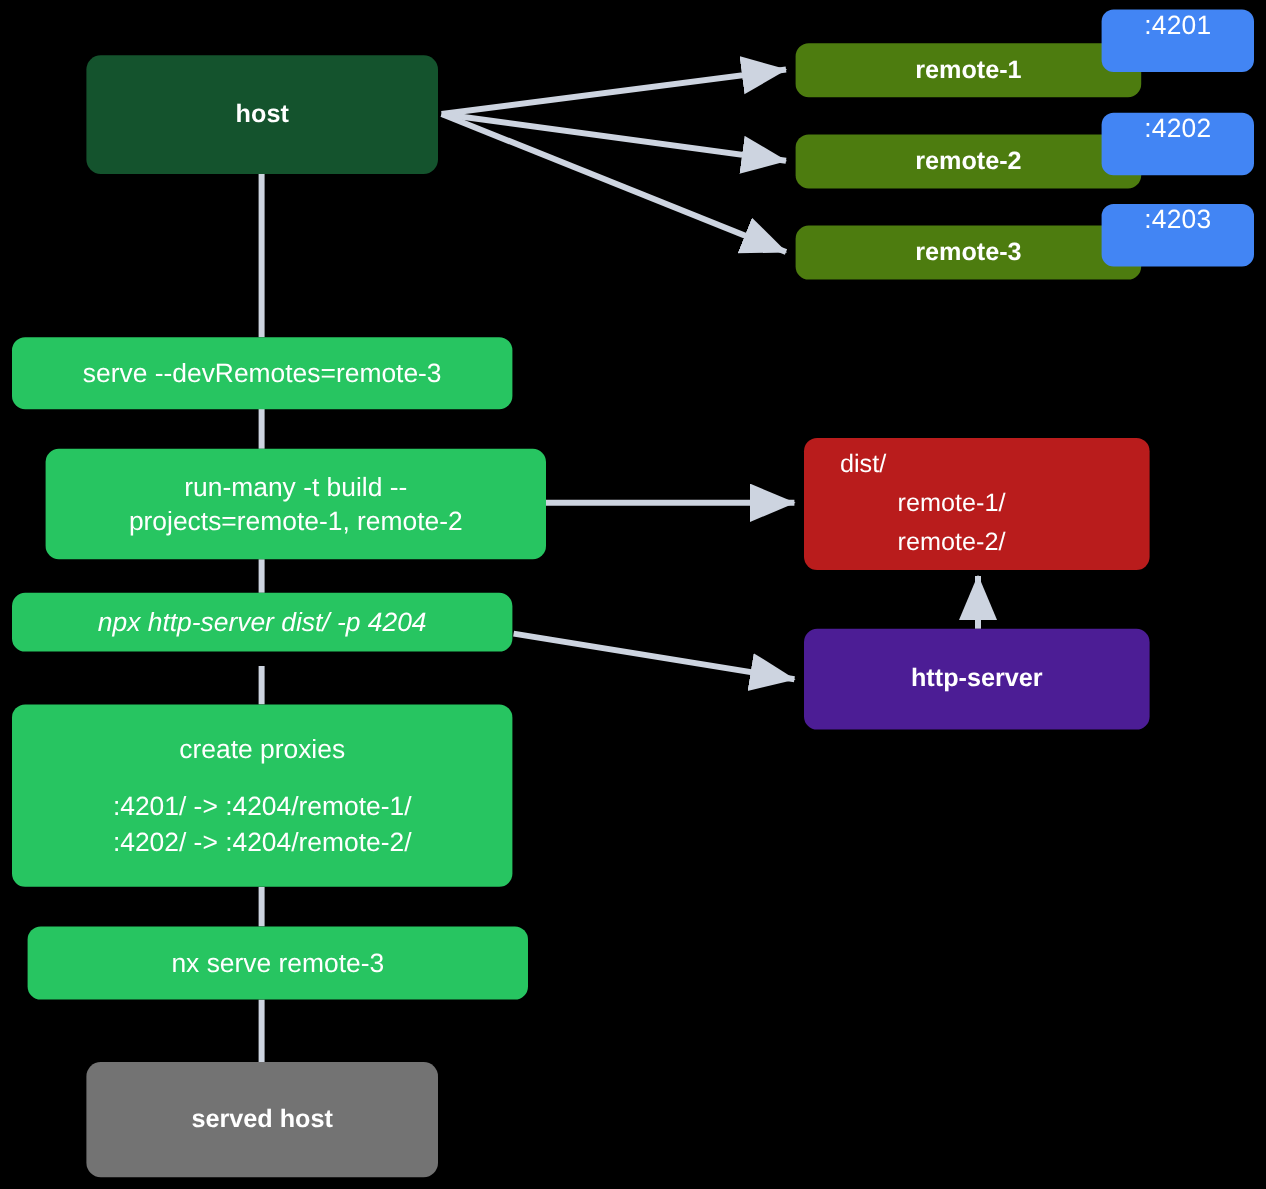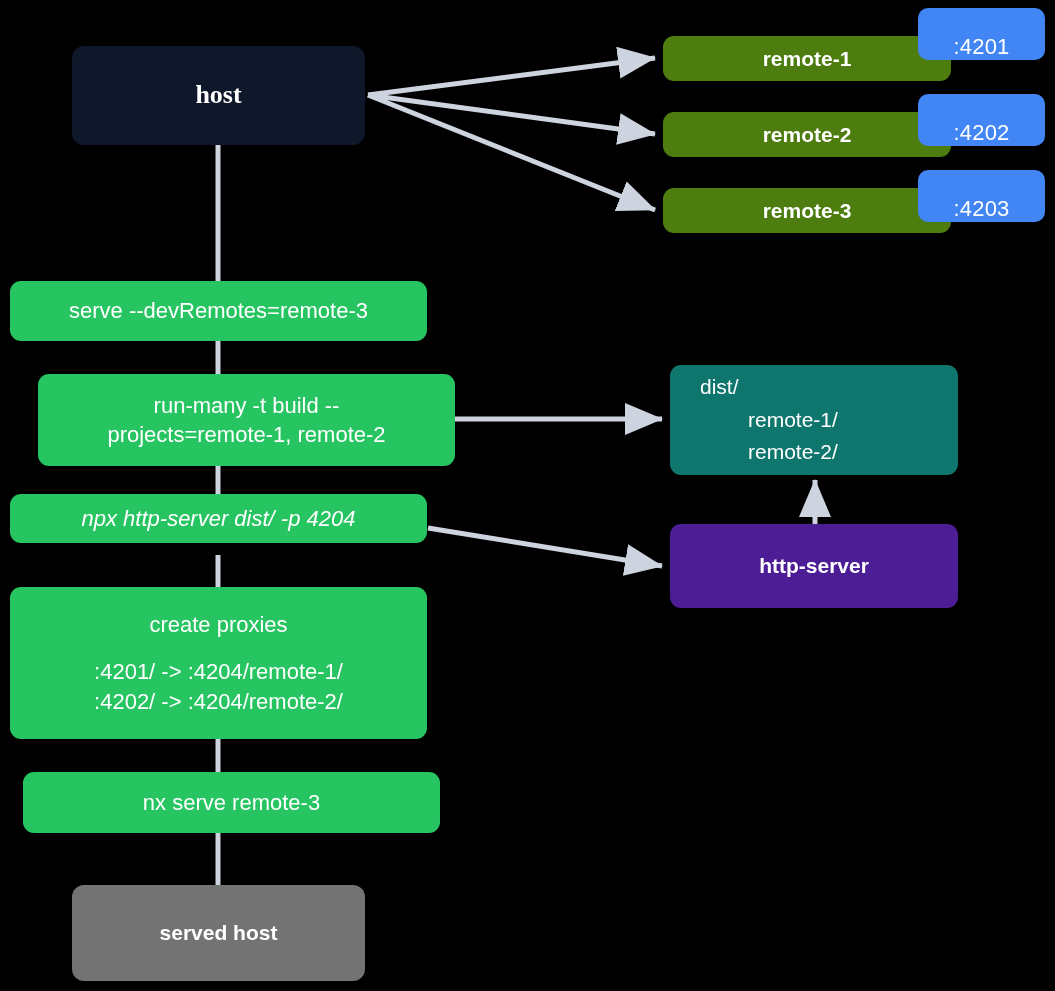--- a/index.html
+++ b/index.html
@@ -29,25 +29,24 @@
     display: flex;
     flex-direction: column;
     align-items: center;
     justify-content: center;
     border-radius: 10px;
     color: #ffffff;
     text-align: center;
     line-height: 1.32;
   }
   .node-host {
-    background: #0f172a;
-    font-weight: bold;
-    font-size: 26px;
+    background: #14532d;
+    font-weight: bold;
+    font-size: 21px;
     border-radius: 12px;
-    font-family: Liberation Serif, serif;
   }
   .node-served {
     background: #737373;
     font-weight: bold;
     font-size: 21px;
     border-radius: 12px;
   }
   .node-cmd {
     background: #27C561;
     font-size: 22px;
@@ -60,41 +59,41 @@
     font-size: 21px;
     border-radius: 11px;
   }
   .node-plain {
     background: #4c1d95;
     font-weight: bold;
     font-size: 21px;
     border-radius: 11px;
   }
   .node-dir {
-    background: #0f766e;
+    background: #b91c1c;
     font-size: 21px;
     font-weight: 400;
     border-radius: 11px;
     align-items: flex-start;
     justify-content: center;
     text-align: left;
     padding-left: 30px;
   }
   .dir-line {
     white-space: pre;
     line-height: 1.55;
   }
   .dir-indent {
     padding-left: 48px;
   }
   .badge {
     position: absolute;
     box-sizing: border-box;
     display: flex;
-    align-items: flex-end;
+    align-items: flex-start;
     justify-content: center;
     background: #4285F4;
     color: #ffffff;
     border-radius: 10px;
     font-size: 22px;
     font-weight: 400;
     letter-spacing: 0.2px;
   }
   .cmd-gap {
     height: 18px;

